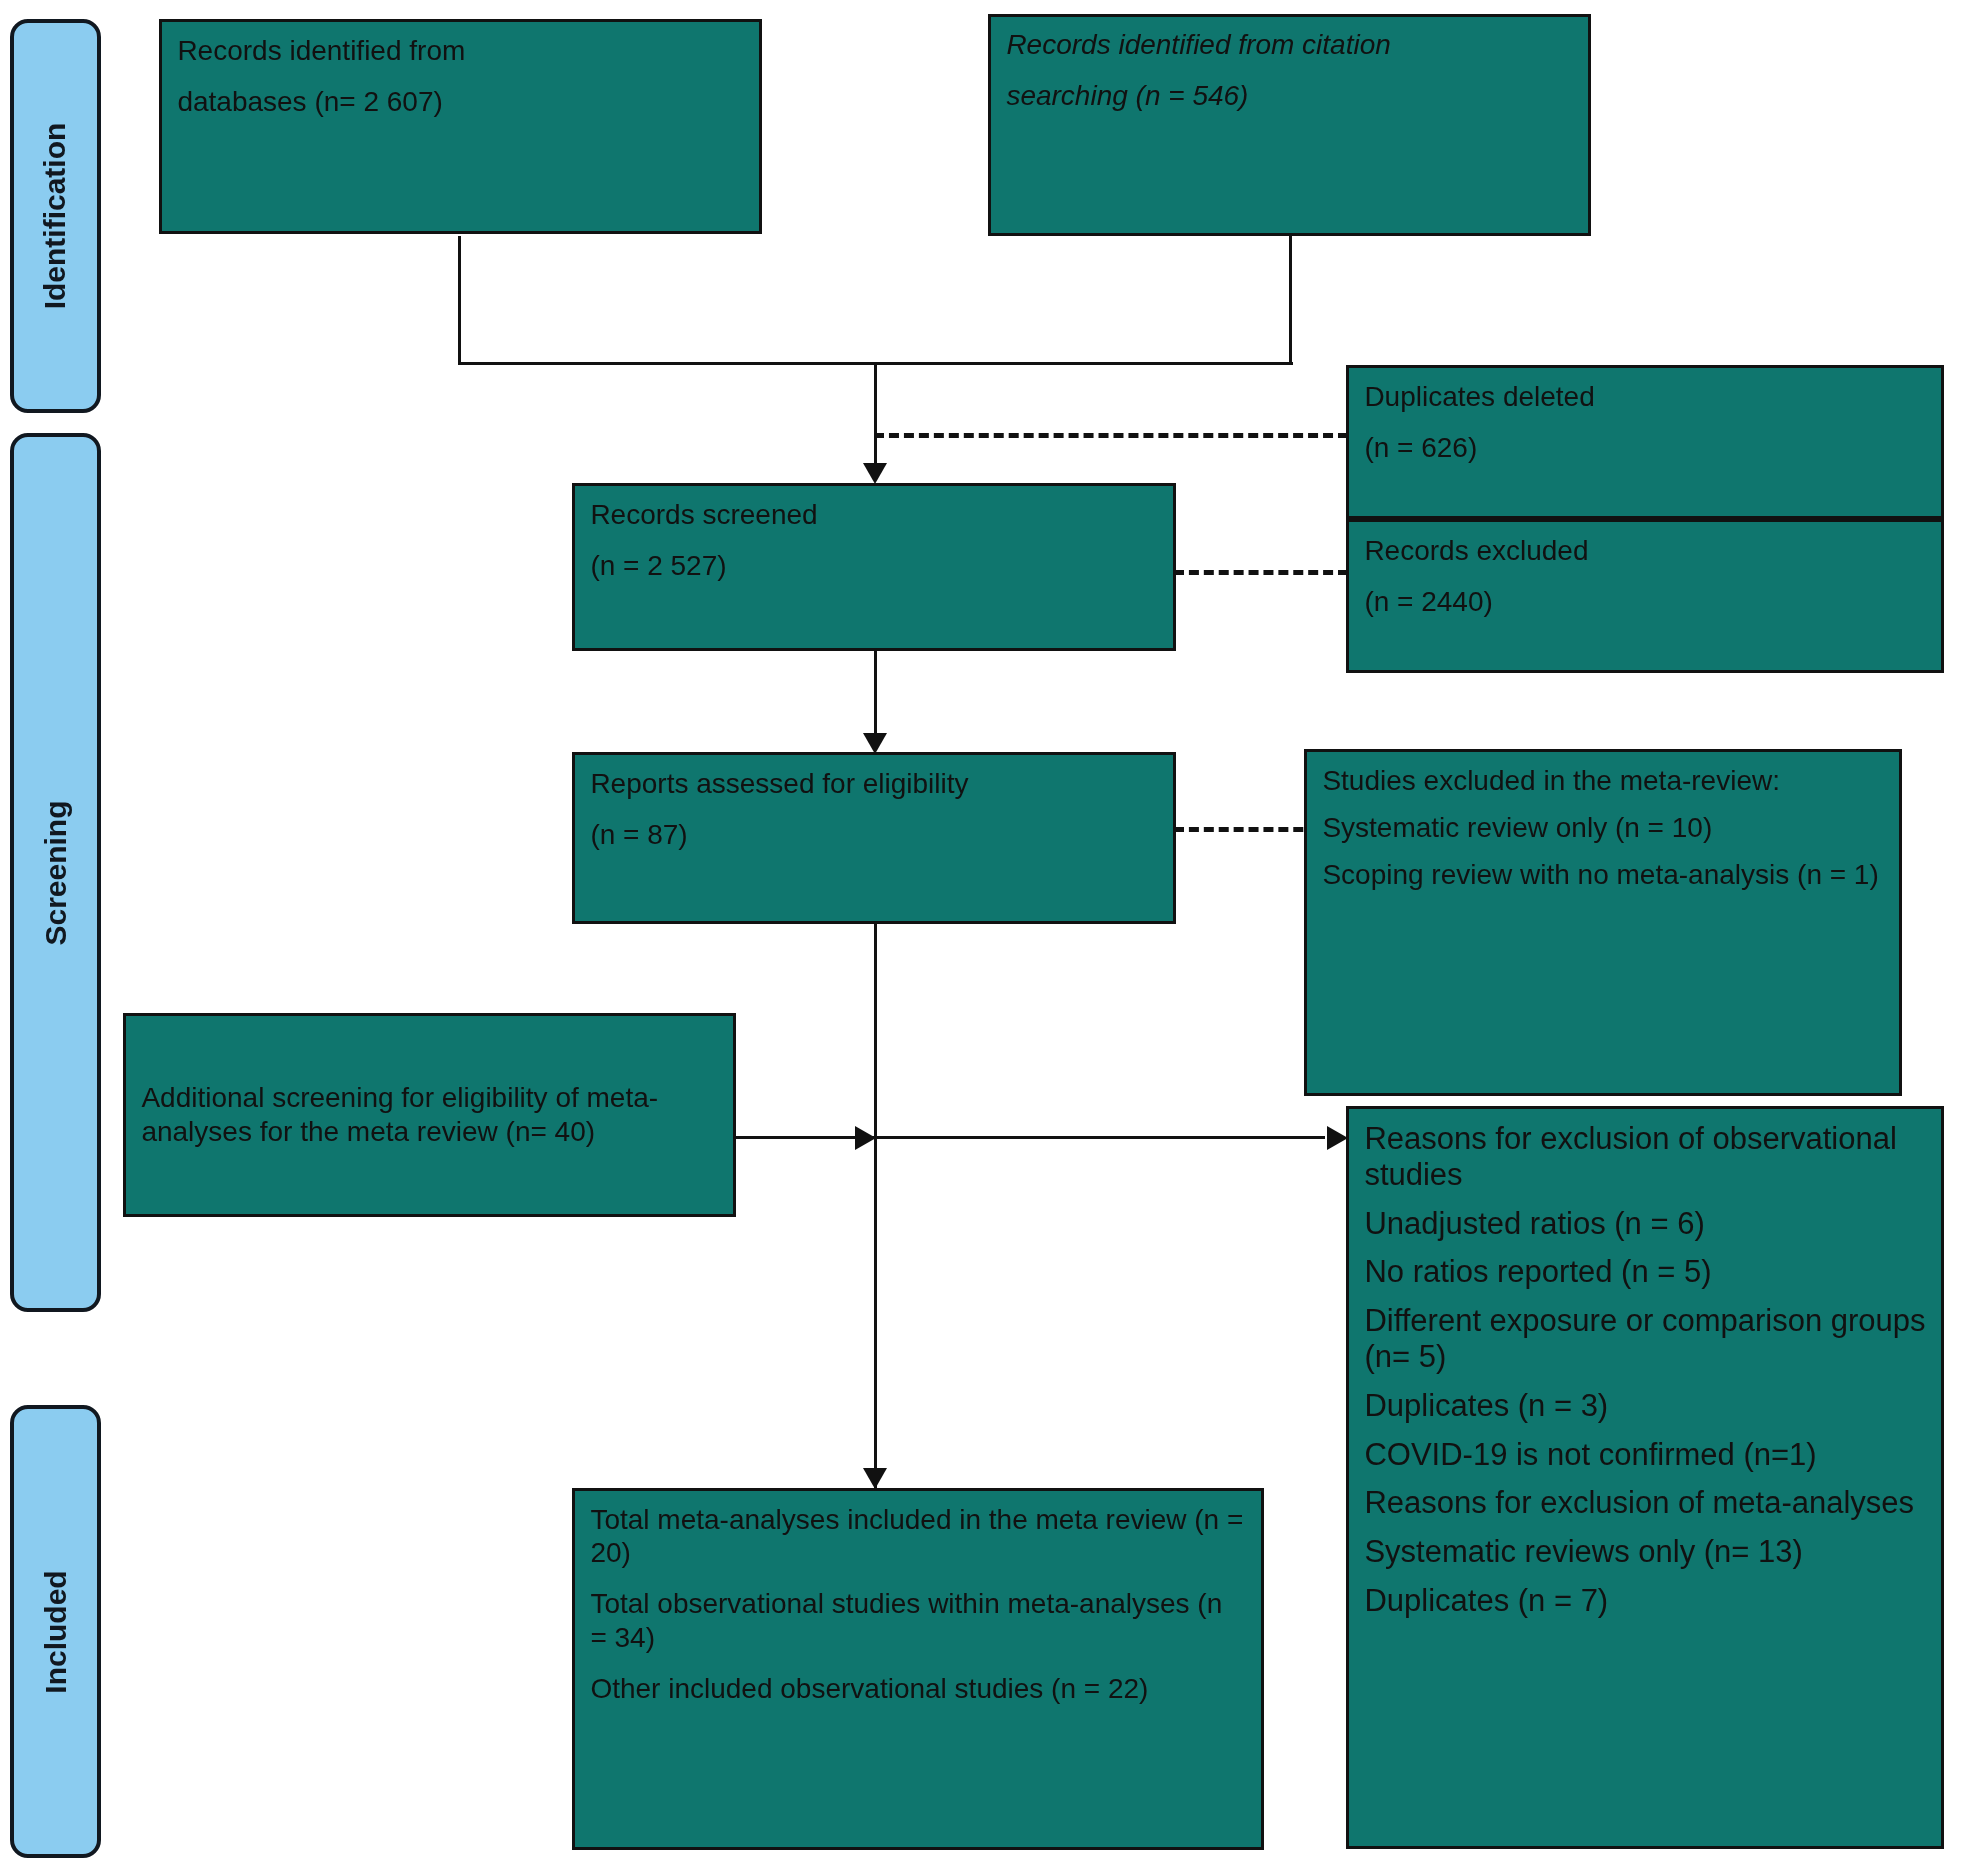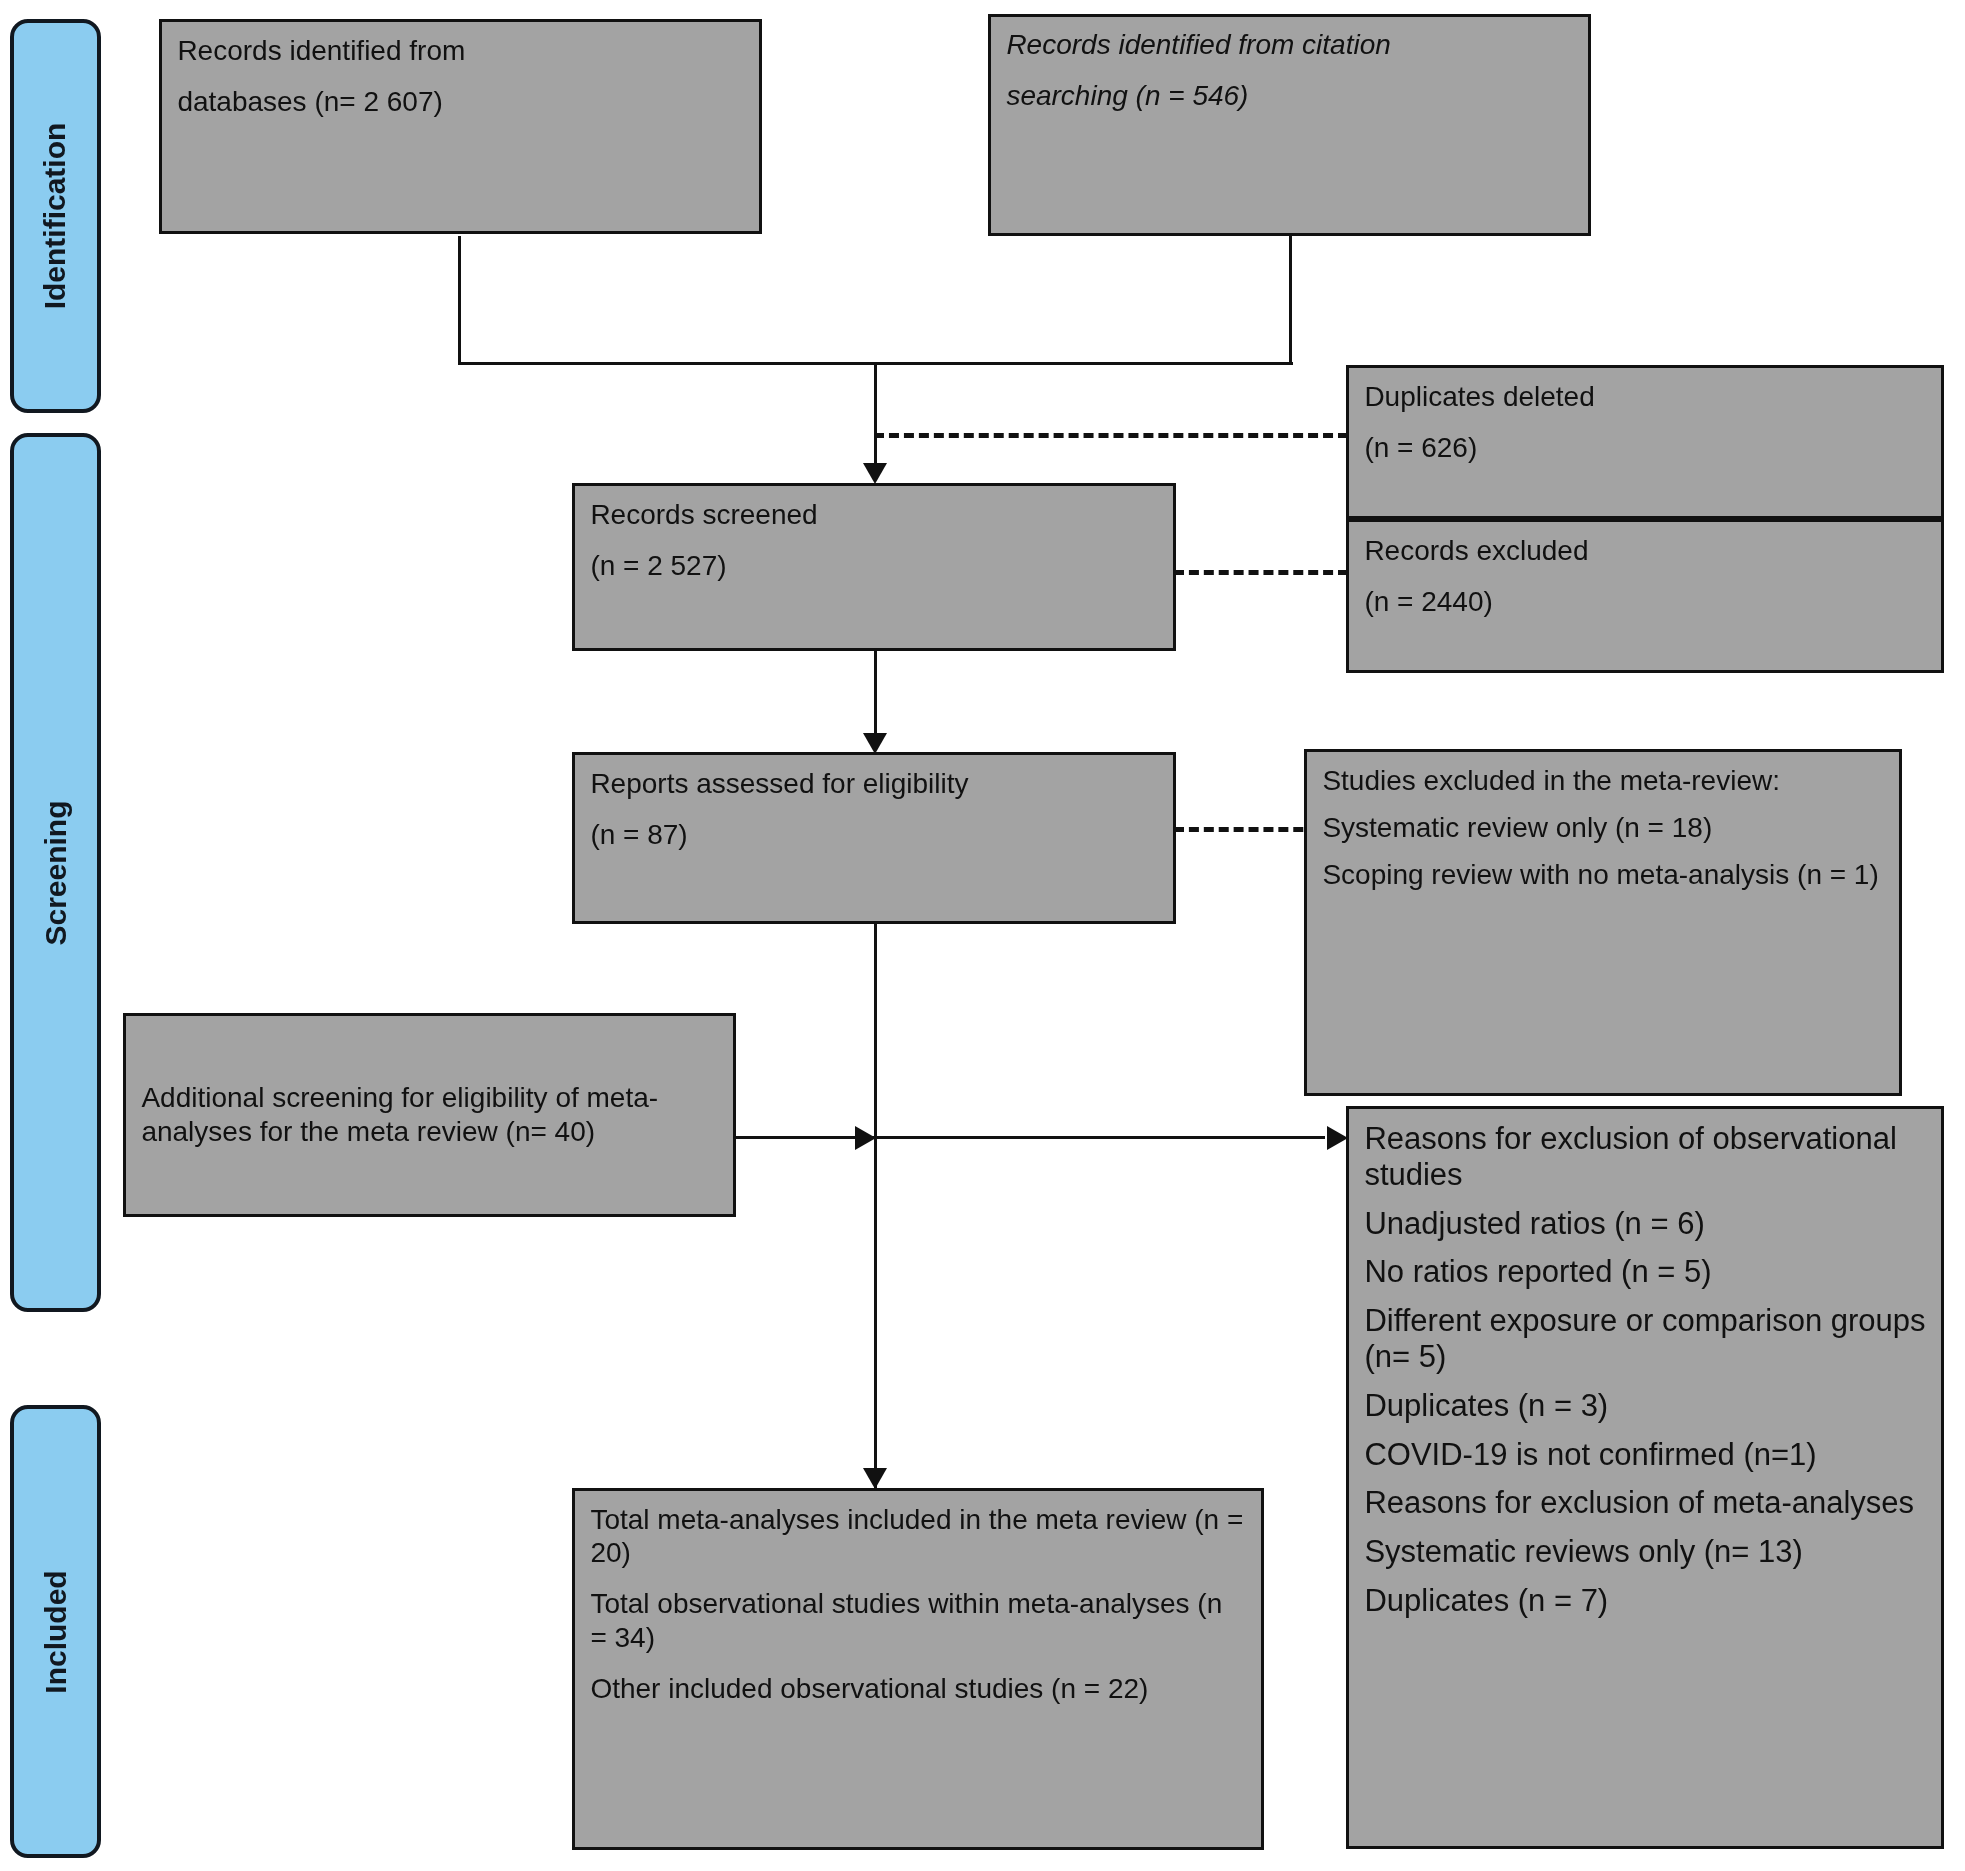--- a/index.html
+++ b/index.html
@@ -33,21 +33,21 @@
     white-space: nowrap;
     font-weight: bold;
     font-size: 30px;
     color: #111820;
     letter-spacing: 0px;
   }
   
   .flow-box {
     position: absolute;
     box-sizing: border-box;
-    background: #a3a3a3;
+    background: #0f766e;
     border: 3.2px solid #111111;
     padding: 11.8px 15.4px;
     display: flex;
     flex-direction: column;
     justify-content: flex-start;
   }
   .flow-box.center-v { justify-content: center; }
   .flow-box .line {
     font-size: 28px;
     line-height: 1.20;
@@ -163,21 +163,21 @@
     <div class="line">(n = 626)</div>
   </div>
 
   <div class="flow-box" style="left:1346px; top:519px; width:598px; height:154px;">
     <div class="line">Records excluded</div>
     <div class="line">(n = 2440)</div>
   </div>
 
   <div class="flow-box tight" style="left:1304px; top:749px; width:598px; height:347px;">
     <div class="line">Studies excluded in the meta-review:</div>
-    <div class="line">Systematic review only (n = 18)</div>
+    <div class="line">Systematic review only (n = 10)</div>
     <div class="line">Scoping review with no meta-analysis (n = 1)</div>
   </div>
 
   <div class="flow-box dense" style="left:1346px; top:1106px; width:598px; height:743px;">
     <div class="line">Reasons for exclusion of observational studies</div>
     <div class="line">Unadjusted ratios (n = 6)</div>
     <div class="line">No ratios reported (n = 5)</div>
     <div class="line">Different exposure or comparison groups (n= 5)</div>
     <div class="line">Duplicates (n = 3)</div>
     <div class="line">COVID-19 is not confirmed (n=1)</div>

